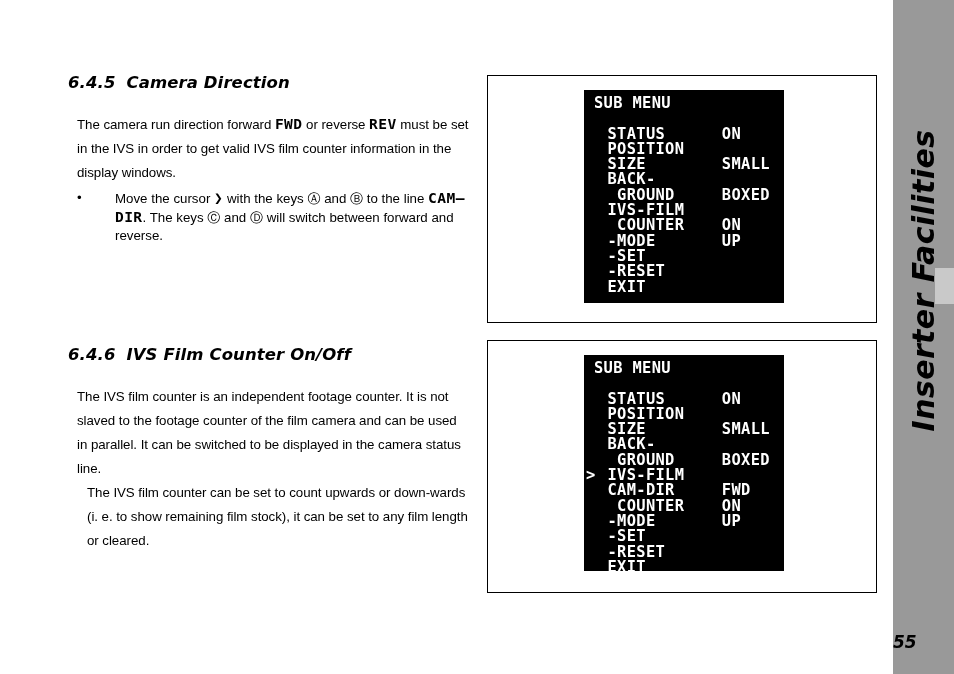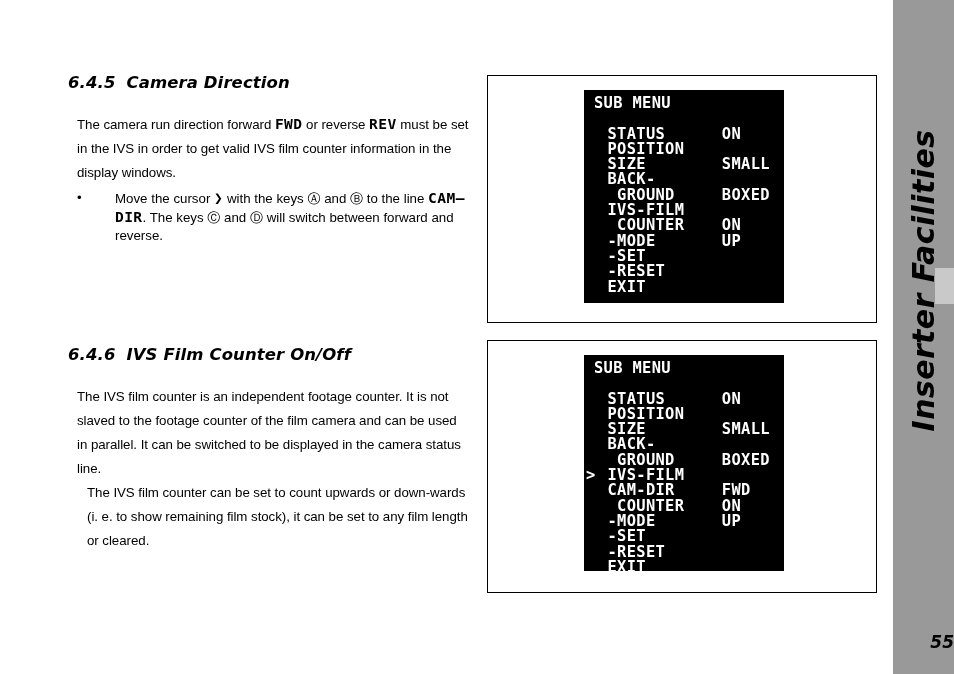--- a/index.html
+++ b/index.html
@@ -57,21 +57,21 @@
     font-style: italic;
     font-size: 30px;
     letter-spacing: 0.4px;
     color: #000000;
   }
   #page-number {
     position: absolute;
     left: 0;
     bottom: 22px;
     width: 61px;
-    text-align: right;
+    text-align: left;
     font-family: "DejaVu Sans", sans-serif;
     font-weight: 700;
     font-style: italic;
     font-size: 17px;
     color: #000000;
   }
   .sec-heading {
     font-family: "DejaVu Sans", sans-serif;
     font-weight: 700;
     font-style: italic;

